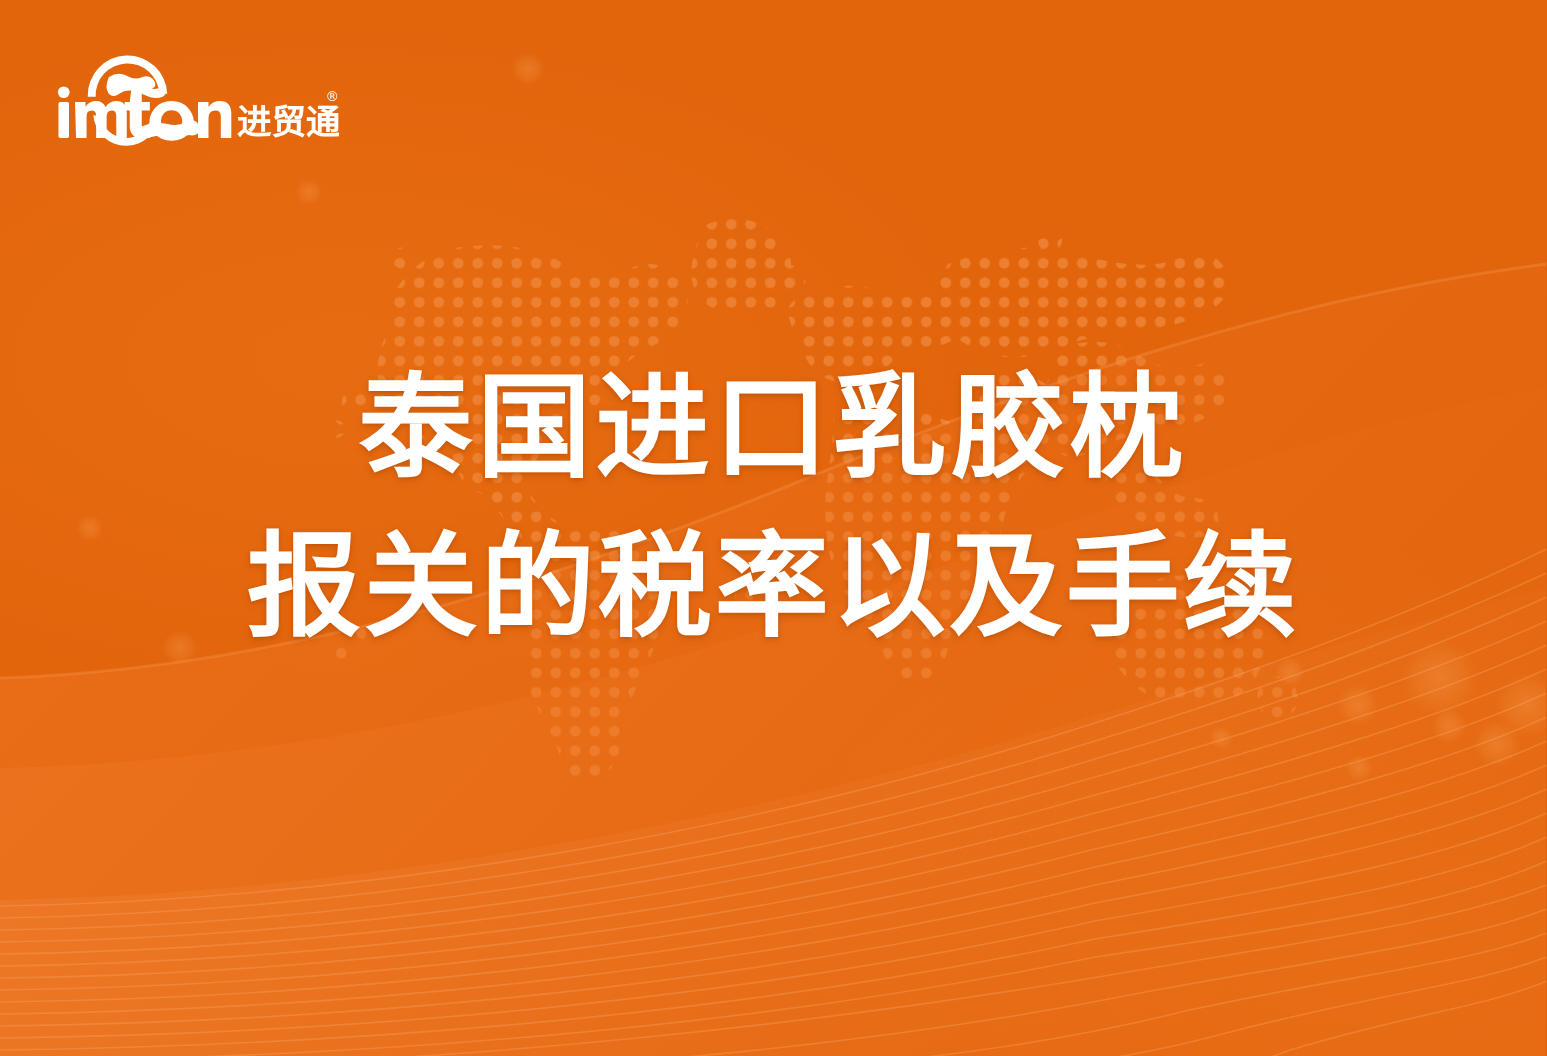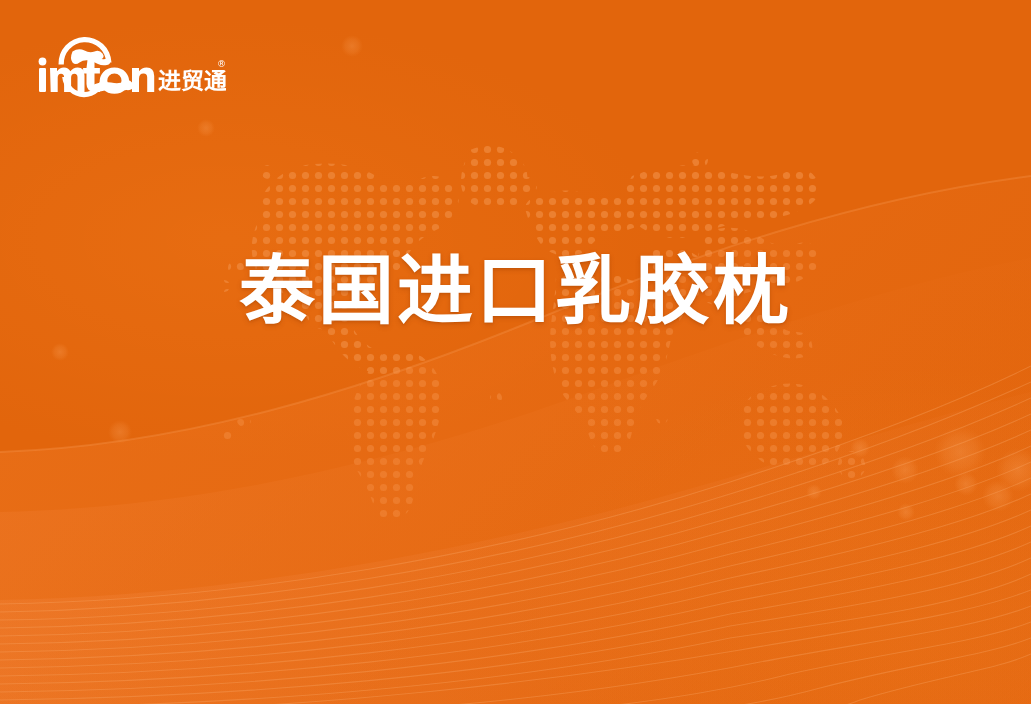--- a/index.html
+++ b/index.html
@@ -53,21 +53,21 @@
   .headline {
     position:absolute;
     left:0; right:0;
     top:238px;
     text-align:center;
     pointer-events:none;
   }
   .headline-line {
     display:block;
     color:#ffffff;
-    font-family:Liberation Serif, serif;
+    font-family:Liberation Mono, monospace;
     font-weight:bold;
     font-size:76px;
     line-height:106px;
     letter-spacing:3px;
     white-space:nowrap;
     text-shadow:
       0 2px 5px rgba(150,60,0,.30),
       0 1px 2px rgba(150,60,0,.22);
   }
   .headline-line.line-2 { letter-spacing:2px; }
@@ -241,15 +241,16 @@
       </g>
 
       <text x="122" y="62" font-family="DejaVu Sans, Liberation Sans, sans-serif" font-size="23" font-weight="bold" fill="#ffffff">进贸通</text>
 
       <text x="181" y="40" font-family="DejaVu Sans, Liberation Sans, sans-serif" font-size="9" fill="#ffffff">®</text>
     </svg>
   </div>
 
   <div class="headline">
     <span class="headline-line line-1">泰国进口乳胶枕</span>
+    <span class="headline-line line-2">报关的税率以及手续</span>
   </div>
 
 </div>
 
 </body></html>

